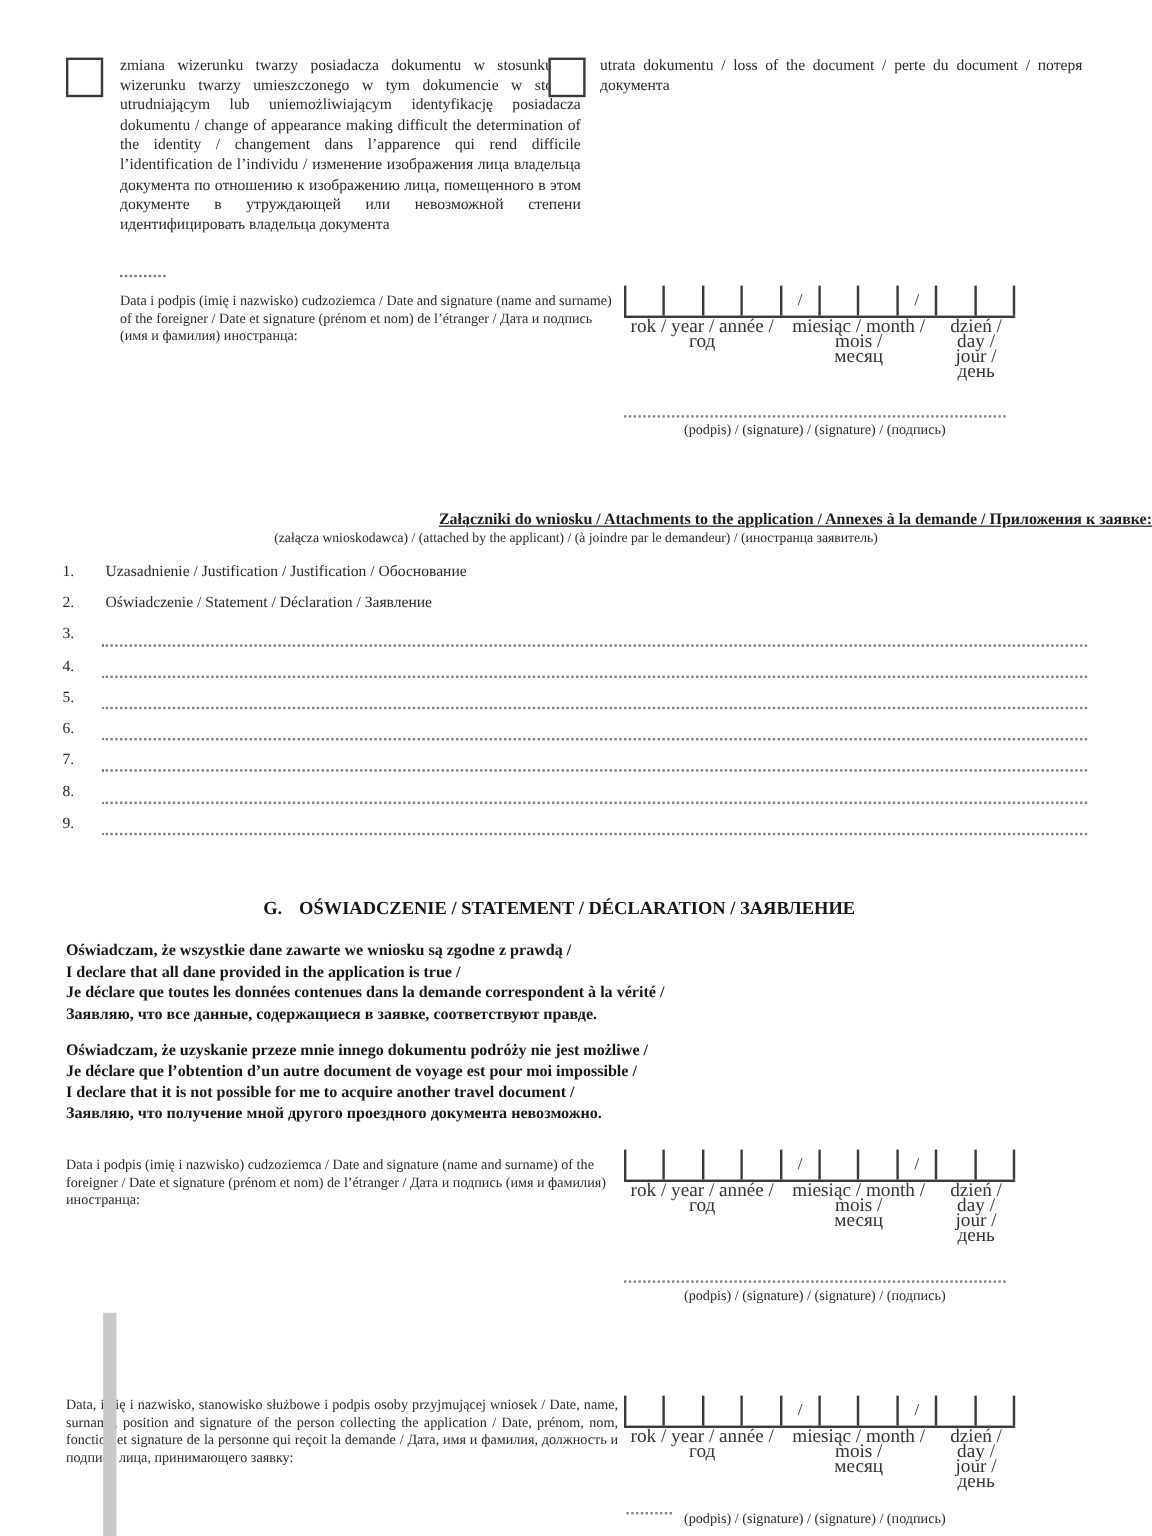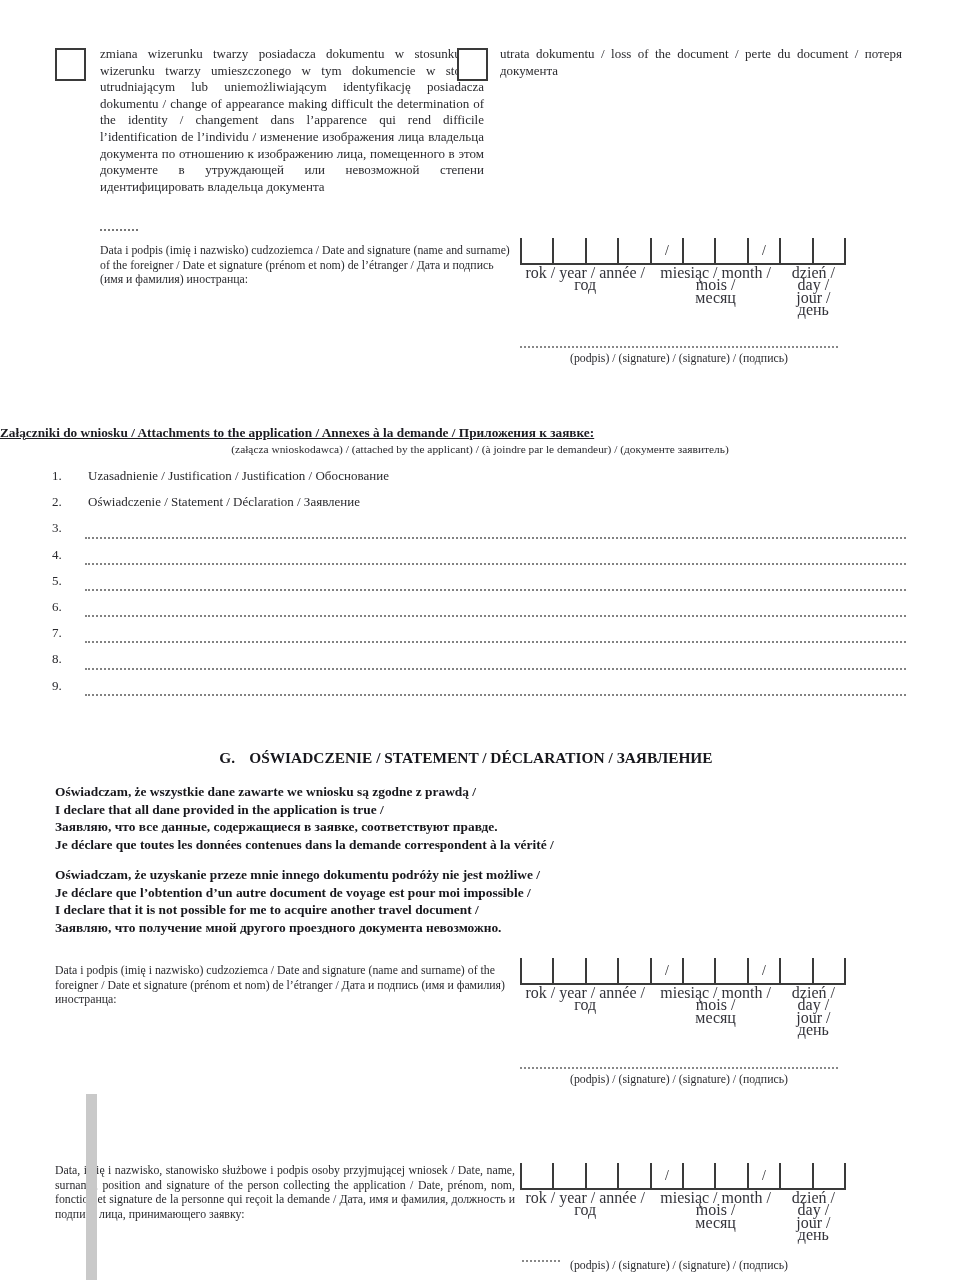--- a/index.html
+++ b/index.html
@@ -27,21 +27,21 @@
   }
   .comb-labels { display:flex; font-size:16px; line-height:12.4px; text-align:center; margin-top:2px; color:#33333a; }
   .cl-year { width:40%; } .cl-month { width:40%; } .cl-day { width:20%; }
   
   .sig-block { position:absolute; width:318px; text-align:center; }
   .sig-line { border-top:2px dotted #888; height:0; margin-bottom:3px; }
   .sig-caption { font-size:11.8px; }
   .sig-line-short { position:absolute; width:38px; border-top:2px dotted #888; }
   .sig-caption-abs { position:absolute; font-size:11.8px; }
   
-  .att-heading { position:absolute; left:0; width:960px; text-align:left; font-weight:bold; font-size:13.3px; text-decoration:underline; color:#1d1d22; }
+  .att-heading { position:absolute; left:0; width:960px; text-align:right; font-weight:bold; font-size:13.3px; text-decoration:underline; color:#1d1d22; }
   .att-sub { position:absolute; left:0; width:960px; text-align:center; font-size:11.4px; }
   .att-list { position:absolute; left:52px; top:466px; width:856px; }
   .att-row { position:relative; height:26.2px; font-size:13px; }
   .att-num { position:absolute; left:0; top:2px; }
   .att-text { position:absolute; left:36px; top:2px; }
   .att-line { position:absolute; left:33px; right:2px; bottom:6px; border-bottom:2px dotted #828282; }
   
   .g-heading { position:absolute; top:749px; left:0; width:932px; text-align:center; font-weight:bold; font-size:15.4px; color:#17171c; }
   .g-heading .g-letter { margin-right:14px; }
   .decl-para { position:absolute; left:55px; font-weight:bold; font-size:13.4px; line-height:17.6px; color:#17171c; }
@@ -88,21 +88,21 @@
       </div>
     </div>
   </div>
 
   <div class="sig-block" style="left:520px; top:346px;">
     <div class="sig-line"></div>
     <div class="sig-caption">(podpis) / (signature) / (signature) / (подпись)</div>
   </div>
 
   <div class="att-heading" style="top:425px;">Załączniki do wniosku / Attachments to the application / Annexes à la demande / Приложения к заявке:</div>
-  <div class="att-sub" style="top:443px;">(załącza wnioskodawca) / (attached by the applicant) / (à joindre par le demandeur) / (документе заявитель)</div>
+  <div class="att-sub" style="top:443px;">(załącza wnioskodawca) / (attached by the applicant) / (à joindre par le demandeur) / (иностранца заявитель)</div>
 
   <div class="att-list">
     <div class="att-row">
       <span class="att-num">1.</span>
       <span class="att-text">Uzasadnienie / Justification / Justification / Обоснование</span>
     </div>
     <div class="att-row">
       <span class="att-num">2.</span>
       <span class="att-text">Oświadczenie / Statement / Déclaration / Заявление</span>
     </div>
@@ -136,22 +136,22 @@
     </div>
   </div>
 
   <div class="g-heading">
     <span class="g-letter">G.</span><span>OŚWIADCZENIE / STATEMENT / DÉCLARATION / ЗАЯВЛЕНИЕ</span>
   </div>
 
   <div class="decl-para" style="top:783px; width:640px;">
     <div>Oświadczam, że wszystkie dane zawarte we wniosku są zgodne z prawdą /</div>
     <div>I declare that all dane provided in the application is true /</div>
+    <div>Je déclare que toutes les données contenues dans la demande correspondent à la vérité /</div>
     <div>Заявляю, что все данные, содержащиеся в заявке, соответствуют правде.</div>
-    <div>Je déclare que toutes les données contenues dans la demande correspondent à la vérité /</div>
   </div>
 
   <div class="decl-para" style="top:866px; width:640px;">
     <div>Oświadczam, że uzyskanie przeze mnie innego dokumentu podróży nie jest możliwe /</div>
     <div>Je déclare que l’obtention d’un autre document de voyage est pour moi impossible /</div>
     <div>I declare that it is not possible for me to acquire another travel document /</div>
     <div>Заявляю, что получение мной другого проездного документа невозможно.</div>
   </div>
 
   <div class="field-label" style="left:55px; top:963px; width:452px;">Data i podpis (imię i nazwisko) cudzoziemca / Date and signature (name and surname) of the foreigner / Date et signature (prénom et nom) de l’étranger / Дата и подпись (имя и фамилия) иностранца:</div>

